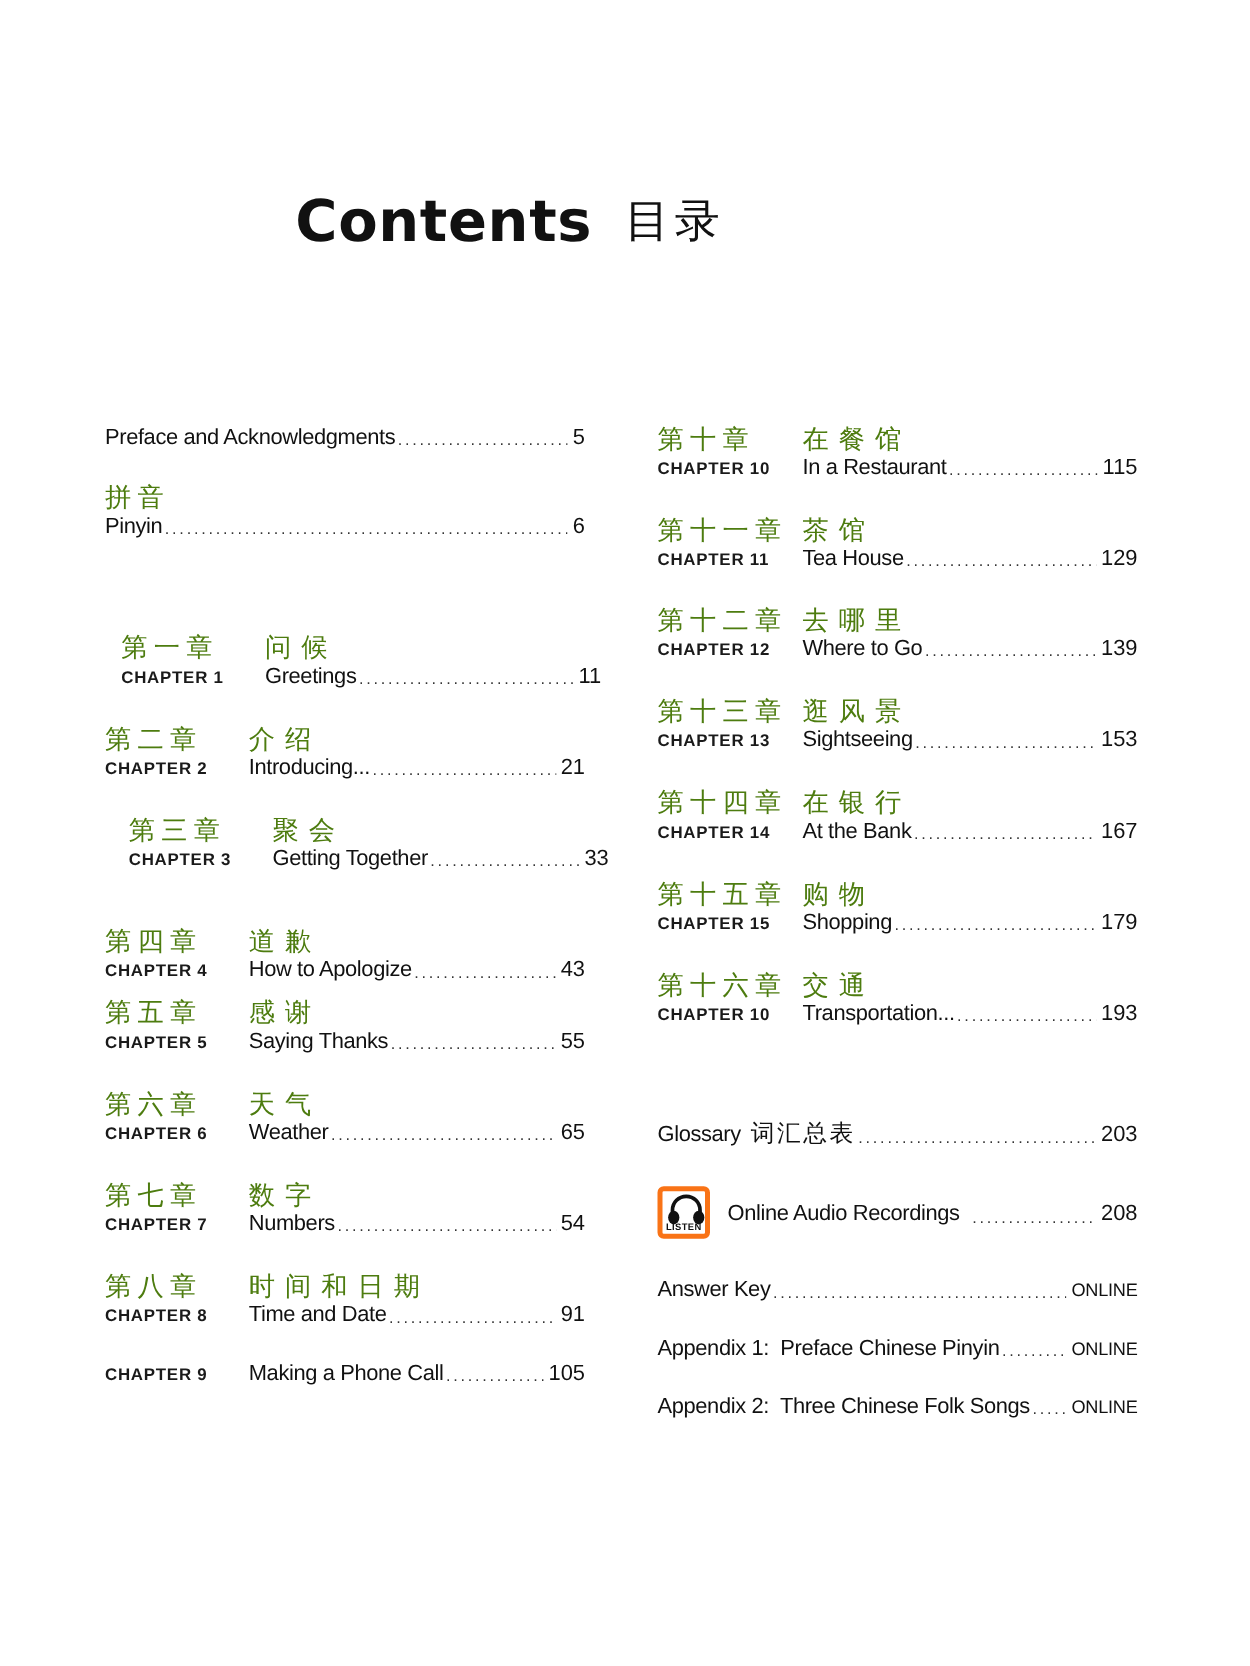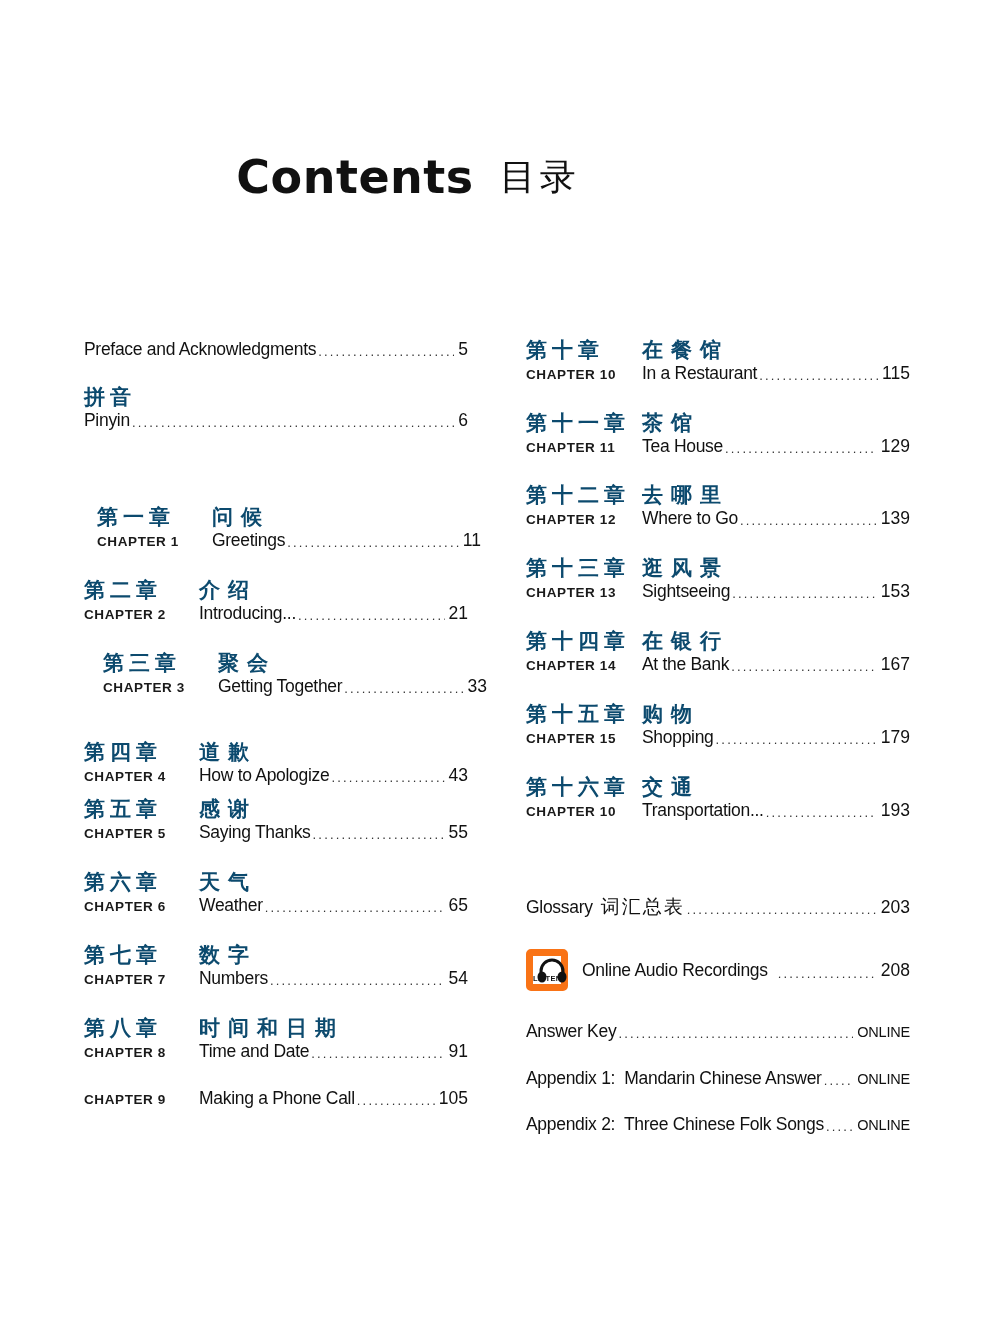--- a/index.html
+++ b/index.html
@@ -45,26 +45,25 @@
     .col-right { left: 526px; width: 384px; }
 
     .entry {
       position: absolute;
       left: 0;
       width: 100%;
     }
     .zh-row {
       display: flex;
       height: 26px;
-      align-items: center;
+      align-items: flex-start;
       font-family: "DejaVu Serif", "Liberation Serif", serif;
       font-size: 21px;
       letter-spacing: 5px;
-      color: #0c4a6e;
-      font-weight: bold;
+      color: #4d7c0f;
     }
     .zh-ch { width: 115px; flex: none; }
     .col-right .zh-ch { width: 116px; }
     .zh-title { flex: 1; letter-spacing: 8px; }
 
     .line {
       display: flex;
       align-items: baseline;
       height: 24px;
       font-size: 17.5px;
@@ -109,21 +108,21 @@
     .glossary-zh {
       font-family: "DejaVu Serif", "Liberation Serif", serif;
       font-size: 19px;
       margin-left: 8px;
       letter-spacing: 2px;
     }
     .listen-icon {
       flex: none;
       width: 42px;
       height: 42px;
-      border: 7px solid #f97316;
+      border: 4px solid #f97316;
       border-radius: 5px;
       box-sizing: border-box;
       position: relative;
       margin-right: 14px;
       align-self: center;
     }
     .listen-icon svg {
       position: absolute;
       left: 3px;
       top: 2px;
@@ -410,21 +409,21 @@
   <div class="entry" style="top:1021px;">
     <div class="line">
       <span class="entry-title">Answer Key</span>
       <span class="dots"></span>
       <span class="page online">ONLINE</span>
     </div>
   </div>
 
   <div class="entry" style="top:1068px;">
     <div class="line">
-      <span class="entry-title" style="white-space:pre;">Appendix 1:  Mandarin Chinese Answer</span>
+      <span class="entry-title" style="white-space:pre;">Appendix 1:  Preface Chinese Pinyin</span>
       <span class="dots"></span>
       <span class="page online">ONLINE</span>
     </div>
   </div>
 
   <div class="entry" style="top:1114px;">
     <div class="line">
       <span class="entry-title" style="white-space:pre;">Appendix 2:  Three Chinese Folk Songs</span>
       <span class="dots"></span>
       <span class="page online">ONLINE</span>

